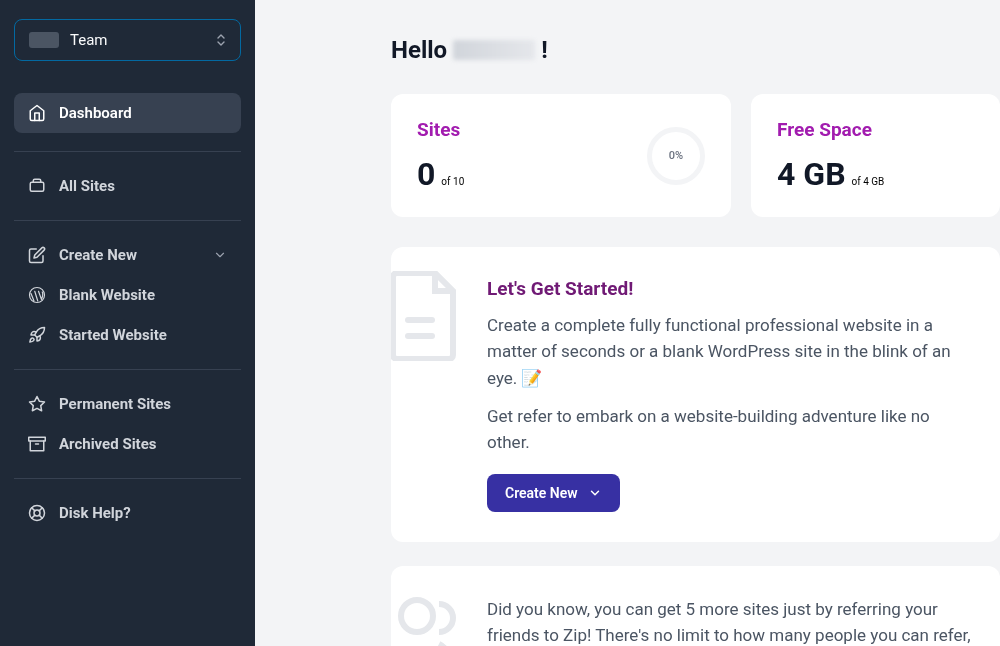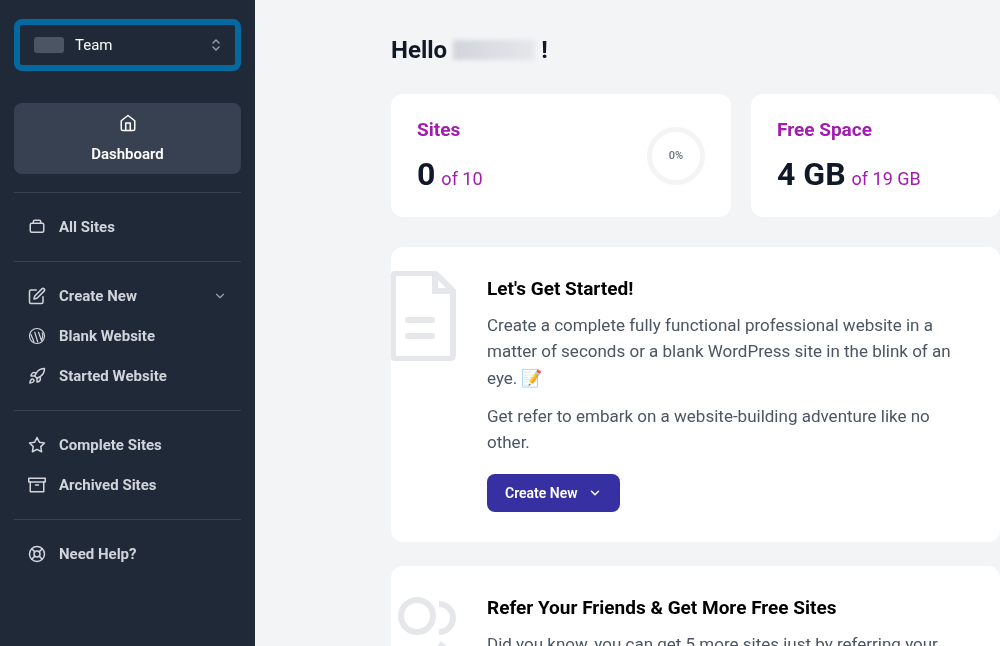--- a/index.html
+++ b/index.html
@@ -25,21 +25,21 @@
       flex-direction: column;
       padding: 19px 14px;
       flex-shrink: 0;
     }
     
     .team-selector {
       display: flex;
       align-items: center;
       justify-content: space-between;
       padding: 11px 14px;
-      border: 6px solid #0369a1;
+      border: 1px solid #0369a1;
       border-radius: 8px;
       cursor: pointer;
       margin-bottom: 32px;
     }
     
     .team-selector-left {
       display: flex;
       align-items: center;
       gap: 11px;
     }
@@ -78,21 +78,20 @@
       cursor: pointer;
       color: #D1D5DB;
       font-size: 15px;
       font-weight: bold;
     }
     
     .sidebar-item.active {
       background: #374151;
       color: #fff;
       font-weight: 600;
-      flex-direction: column;
     }
     
     .sidebar-item .icon {
       width: 18px;
       height: 18px;
       display: flex;
       align-items: center;
       justify-content: center;
       flex-shrink: 0;
     }
@@ -183,22 +182,22 @@
       gap: 6px;
     }
     
     .stat-number {
       font-size: 32px;
       font-weight: 700;
       color: #111827;
     }
     
     .stat-of {
-      font-size: 18px;
-      color: #a21caf;
+      font-size: 10px;
+      color: #000000;
       text-align: right;
     }
     
     .progress-circle {
       width: 58px;
       height: 58px;
       border-radius: 50%;
       border: 5px solid #F3F4F6;
       display: flex;
       align-items: center;
@@ -225,21 +224,21 @@
       margin-top: -6px;
     }
     
     .card-body {
       flex: 1;
     }
     
     .card-title {
       font-size: 19px;
       font-weight: 700;
-      color: #000000;
+      color: #701a75;
       margin-bottom: 12px;
     }
     
     .card-text {
       font-size: 17px;
       color: #4B5563;
       line-height: 1.55;
       margin-bottom: 12px;
     }
     
@@ -346,21 +345,21 @@
   </div>
 
   <div class="divider"></div>
 
   <div class="sidebar-item">
     <span class="icon">
       <svg width="18" height="18" viewBox="0 0 24 24" fill="none" stroke="currentColor" stroke-width="2" stroke-linecap="round" stroke-linejoin="round">
           <polygon points="12 2 15.09 8.26 22 9.27 17 14.14 18.18 21.02 12 17.77 5.82 21.02 7 14.14 2 9.27 8.91 8.26 12 2"></polygon>
         </svg>
     </span>
-    <span class="label">Complete Sites</span>
+    <span class="label">Permanent Sites</span>
   </div>
 
   <div class="sidebar-item">
     <span class="icon">
       <svg width="18" height="18" viewBox="0 0 24 24" fill="none" stroke="currentColor" stroke-width="2" stroke-linecap="round" stroke-linejoin="round">
           <polyline points="21 8 21 21 3 21 3 8"></polyline>
           <rect x="1" y="3" width="22" height="5"></rect>
           <line x1="10" y1="12" x2="14" y2="12"></line>
         </svg>
     </span>
@@ -373,21 +372,21 @@
     <span class="icon">
       <svg width="18" height="18" viewBox="0 0 24 24" fill="none" stroke="currentColor" stroke-width="2" stroke-linecap="round" stroke-linejoin="round">
           <circle cx="12" cy="12" r="10"></circle>
           <circle cx="12" cy="12" r="4"></circle>
           <line x1="4.93" y1="4.93" x2="9.17" y2="9.17"></line>
           <line x1="14.83" y1="14.83" x2="19.07" y2="19.07"></line>
           <line x1="14.83" y1="9.17" x2="19.07" y2="4.93"></line>
           <line x1="4.93" y1="19.07" x2="9.17" y2="14.83"></line>
         </svg>
     </span>
-    <span class="label">Need Help?</span>
+    <span class="label">Disk Help?</span>
   </div>
 
 </nav>
 
 <main class="main">
 
   <h1 class="greeting">
     <span>Hello</span>
     <span class="greeting-blur"></span>
     <span>!</span>
@@ -406,21 +405,21 @@
       <div class="progress-circle">
         <span>0%</span>
       </div>
     </div>
 
     <div class="card stat-card disk">
       <div>
         <div class="stat-label">Free Space</div>
         <div class="stat-value">
           <span class="stat-number">4 GB</span>
-          <span class="stat-of">of 19 GB</span>
+          <span class="stat-of">of 4 GB</span>
         </div>
       </div>
     </div>
 
   </div>
 
   <div class="card content-card">
     <div class="card-icon">
       <svg width="68" height="90" viewBox="0 0 68 90" fill="none">
         <path d="M6 2 H44 L62 20 V84 a4 4 0 0 1 -4 4 H6 a4 4 0 0 1 -4 -4 V6 a4 4 0 0 1 4 -4 Z" stroke="#E5E7EB" stroke-width="6" fill="none"></path>
@@ -447,19 +446,18 @@
   <div class="card content-card">
     <div class="card-icon">
       <svg width="68" height="90" viewBox="0 0 68 90" fill="none">
         <circle cx="26" cy="26" r="16" stroke="#E5E7EB" stroke-width="6" fill="none"></circle>
         <path d="M2 86 a24 24 0 0 1 48 0" stroke="#E5E7EB" stroke-width="6" fill="none"></path>
         <path d="M48 14 a14 14 0 0 1 0 28" stroke="#E5E7EB" stroke-width="6" fill="none"></path>
         <path d="M56 86 a22 22 0 0 0 -8 -32" stroke="#E5E7EB" stroke-width="6" fill="none"></path>
       </svg>
     </div>
     <div class="card-body">
-      <h2 class="card-title">Refer Your Friends &amp; Get More Free Sites</h2>
       <p class="card-text secondary">Did you know, you can get 5 more sites just by referring your friends to Zip! There's no limit to how many people you can refer, so start today and rack up those credits!</p>
 
     </div>
   </div>
 
 </main>
 
 </body></html>

